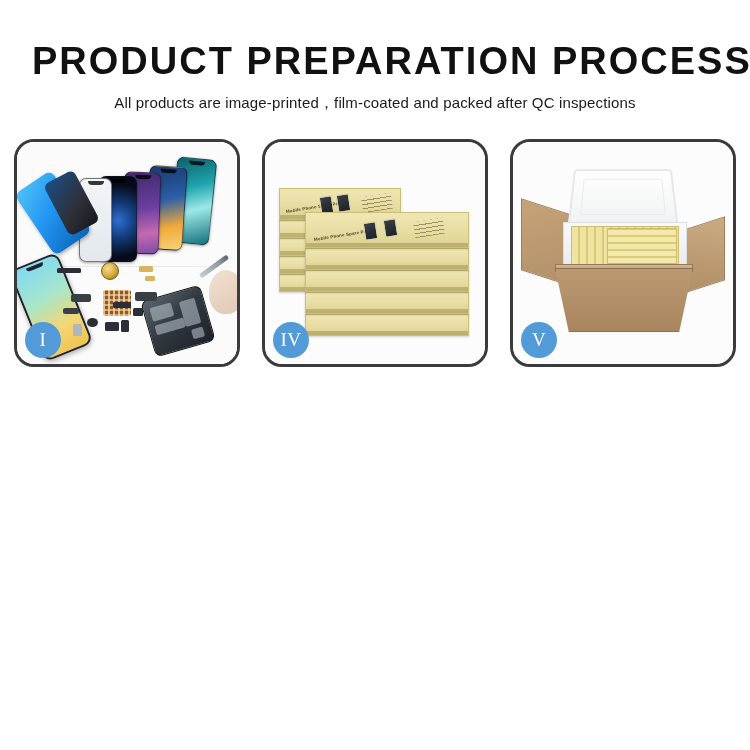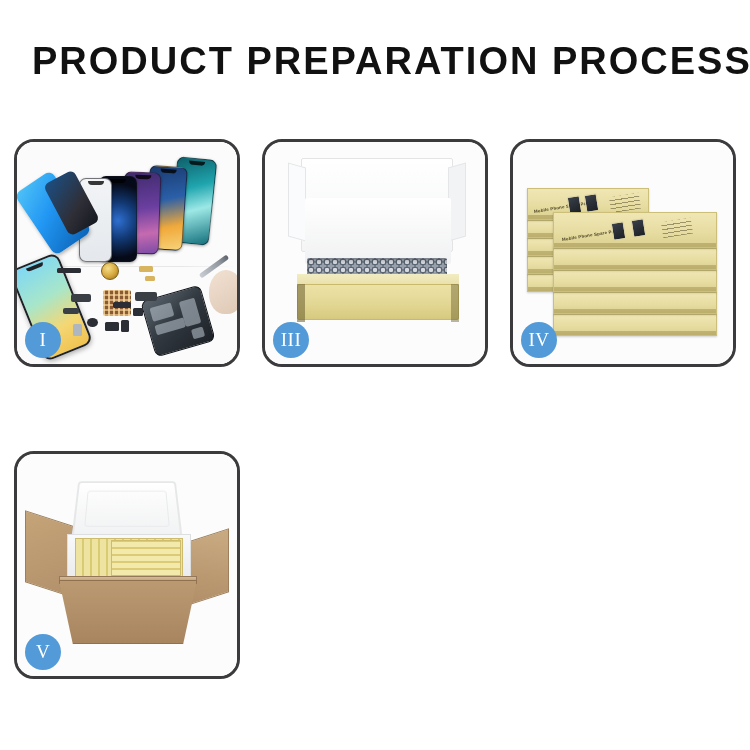--- a/index.html
+++ b/index.html
@@ -389,20 +389,21 @@
     background:rgba(110,88,62,.5);
   }
 </style>
 </head>
 <body>
 
 <div class="page">
 
   <div class="header">
     <div class="title">PRODUCT PREPARATION PROCESS</div>
+    <div class="subtitle">All products are image-printed，film-coated and packed after QC inspections</div>
   </div>
 
   <div class="grid">
 
     <div class="panel">
       <div class="panel-stage">
         <div class="p1-bg"></div>
         <div class="p1-sep"></div>
 
         <div class="fan">
@@ -451,30 +452,20 @@
         <div class="part" style="left:96px;top:160px;width:18px;height:6px;"></div>
         <div class="part" style="left:116px;top:166px;width:10px;height:8px;"></div>
 
         <div class="hand"></div>
         <div class="tool"></div>
       </div>
       <div class="badge">I</div>
     </div>
 
 
-    <div class="panel">
-      <div class="panel-stage">
-        <div class="box3-lid"></div>
-        <div class="box3-foam"></div>
-        <div class="box3-fill"></div>
-        <div class="box3-front"></div>
-        <div class="box3-base"></div>
-      </div>
-      <div class="badge">III</div>
-    </div>
 
     <div class="panel">
       <div class="panel-stage">
         <div class="stack">
 
           <div class="kbox" style="left:2px;top:112px;width:104px;height:18px;">
               <span class="edge"></span>
             </div>
           <div class="kbox" style="left:2px;top:94px;width:104px;height:18px;">
               <span class="edge"></span>

